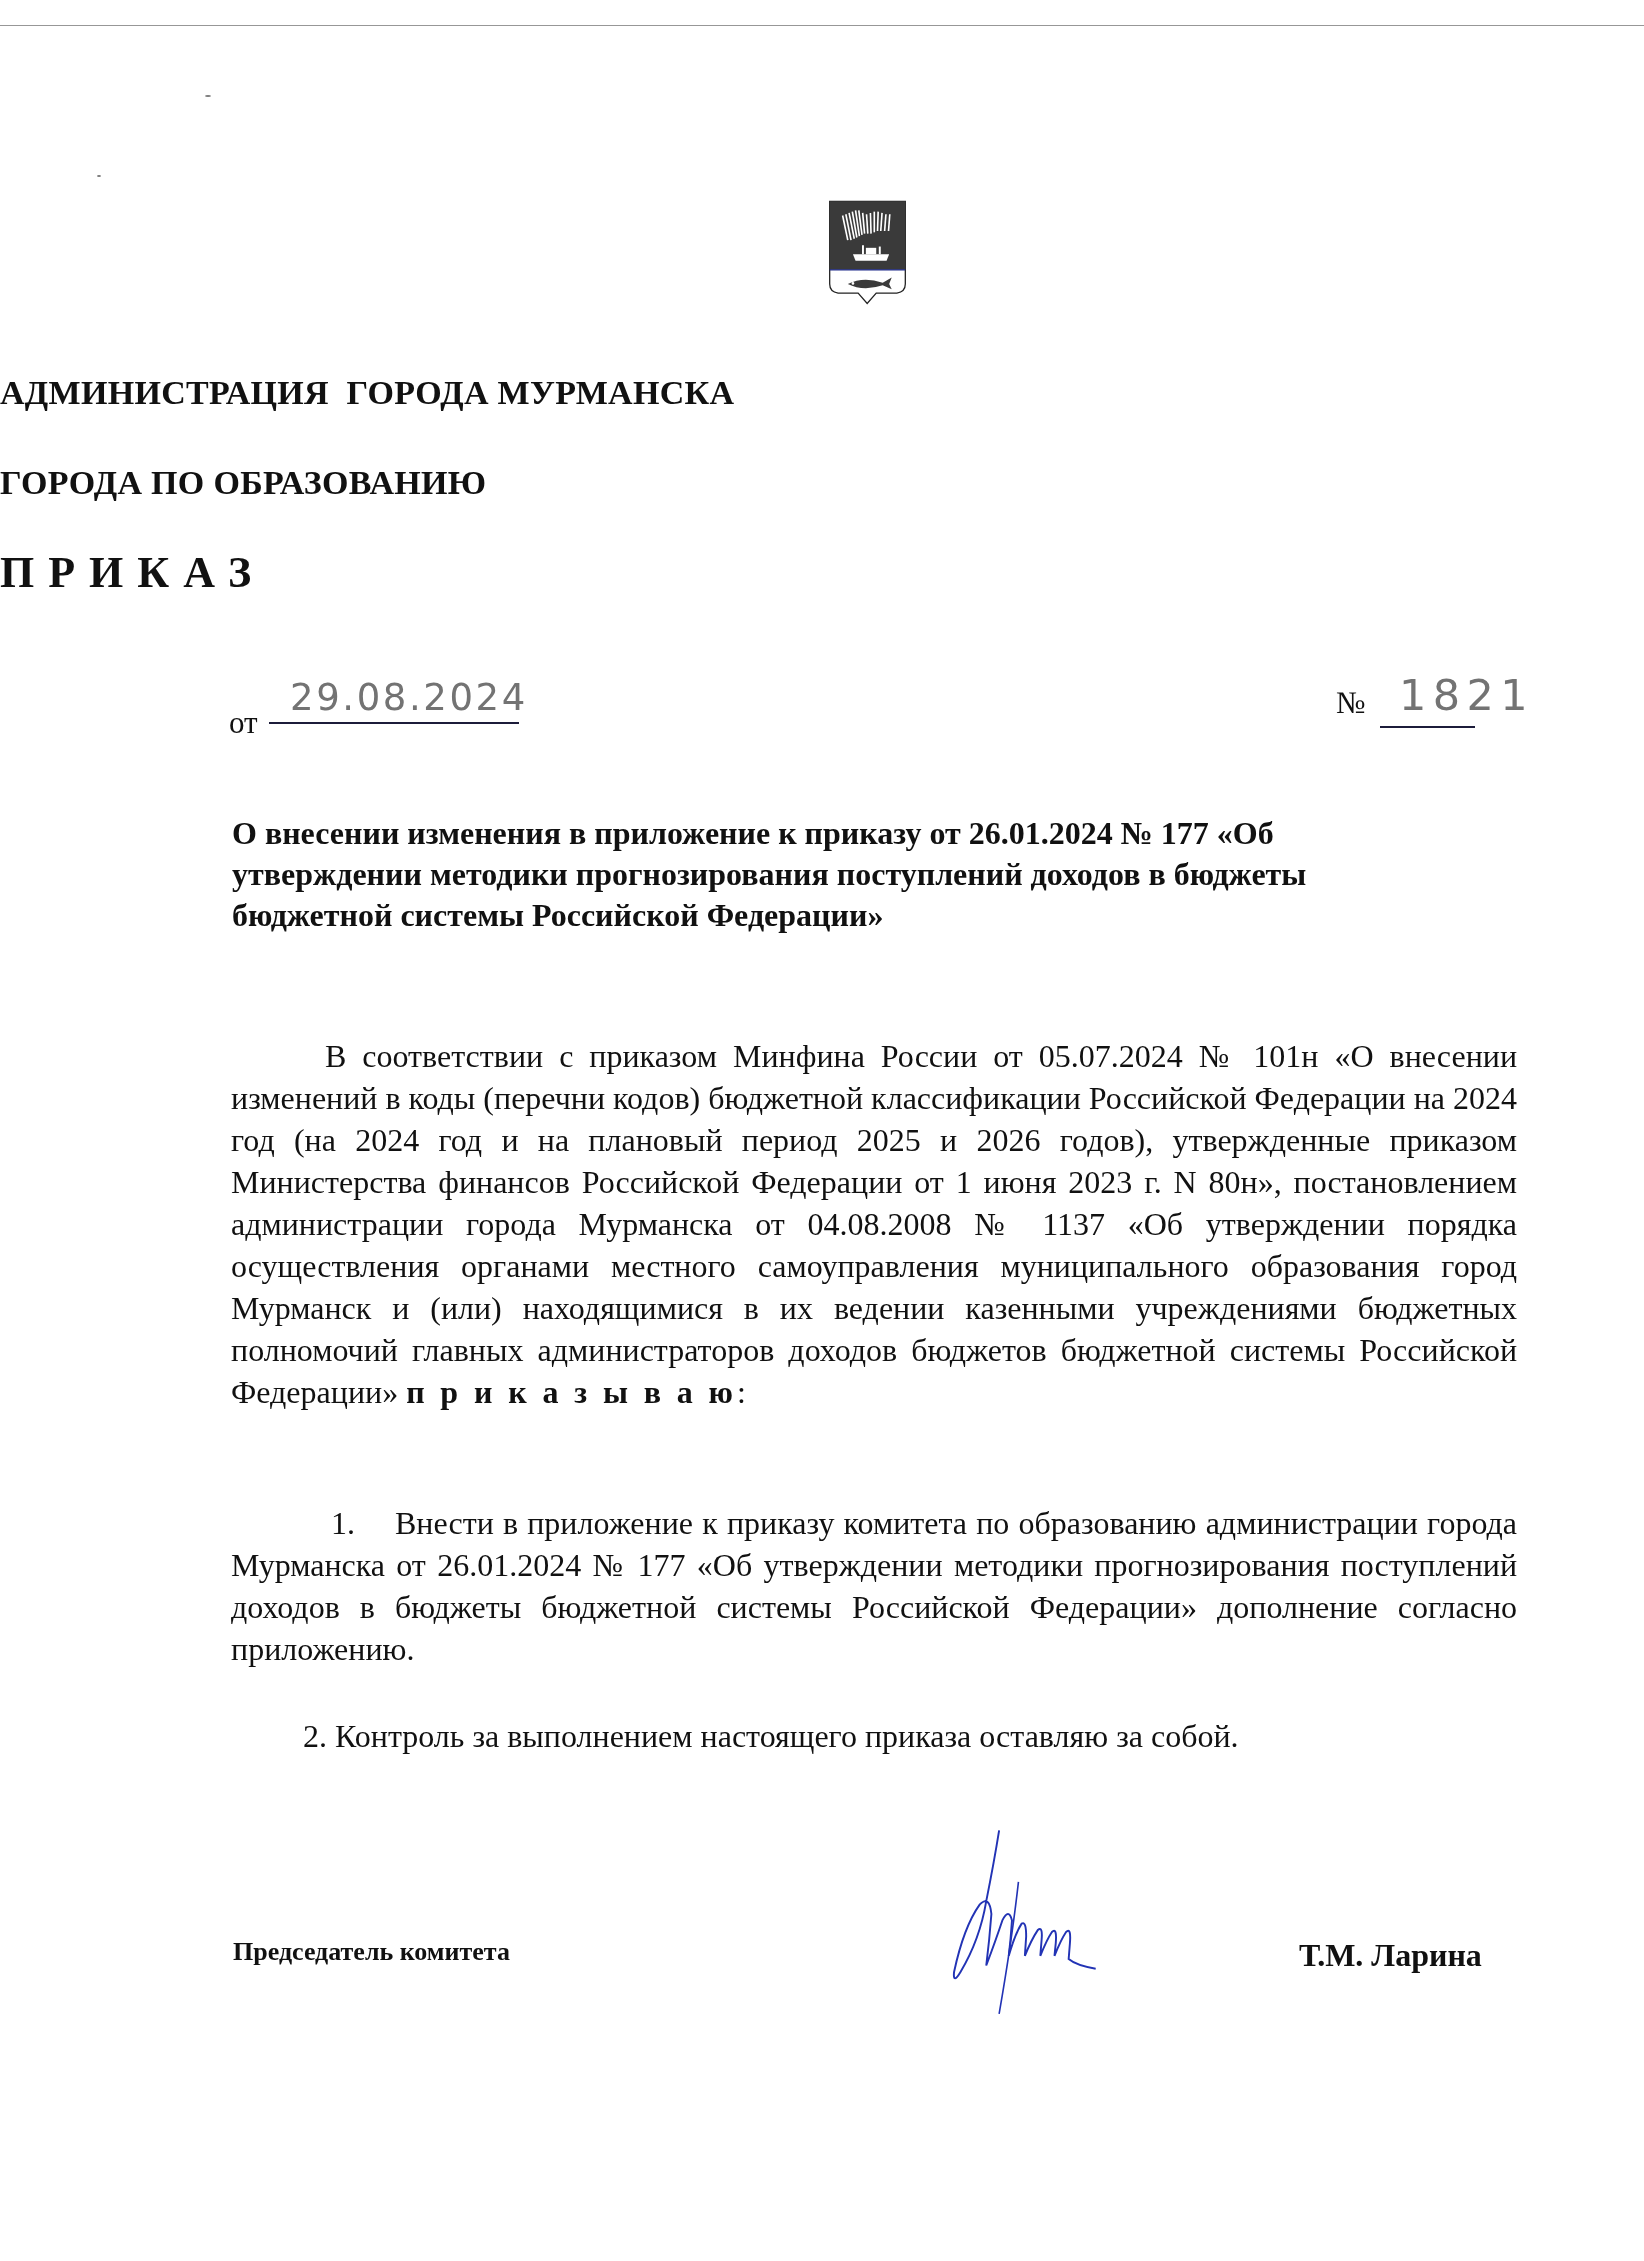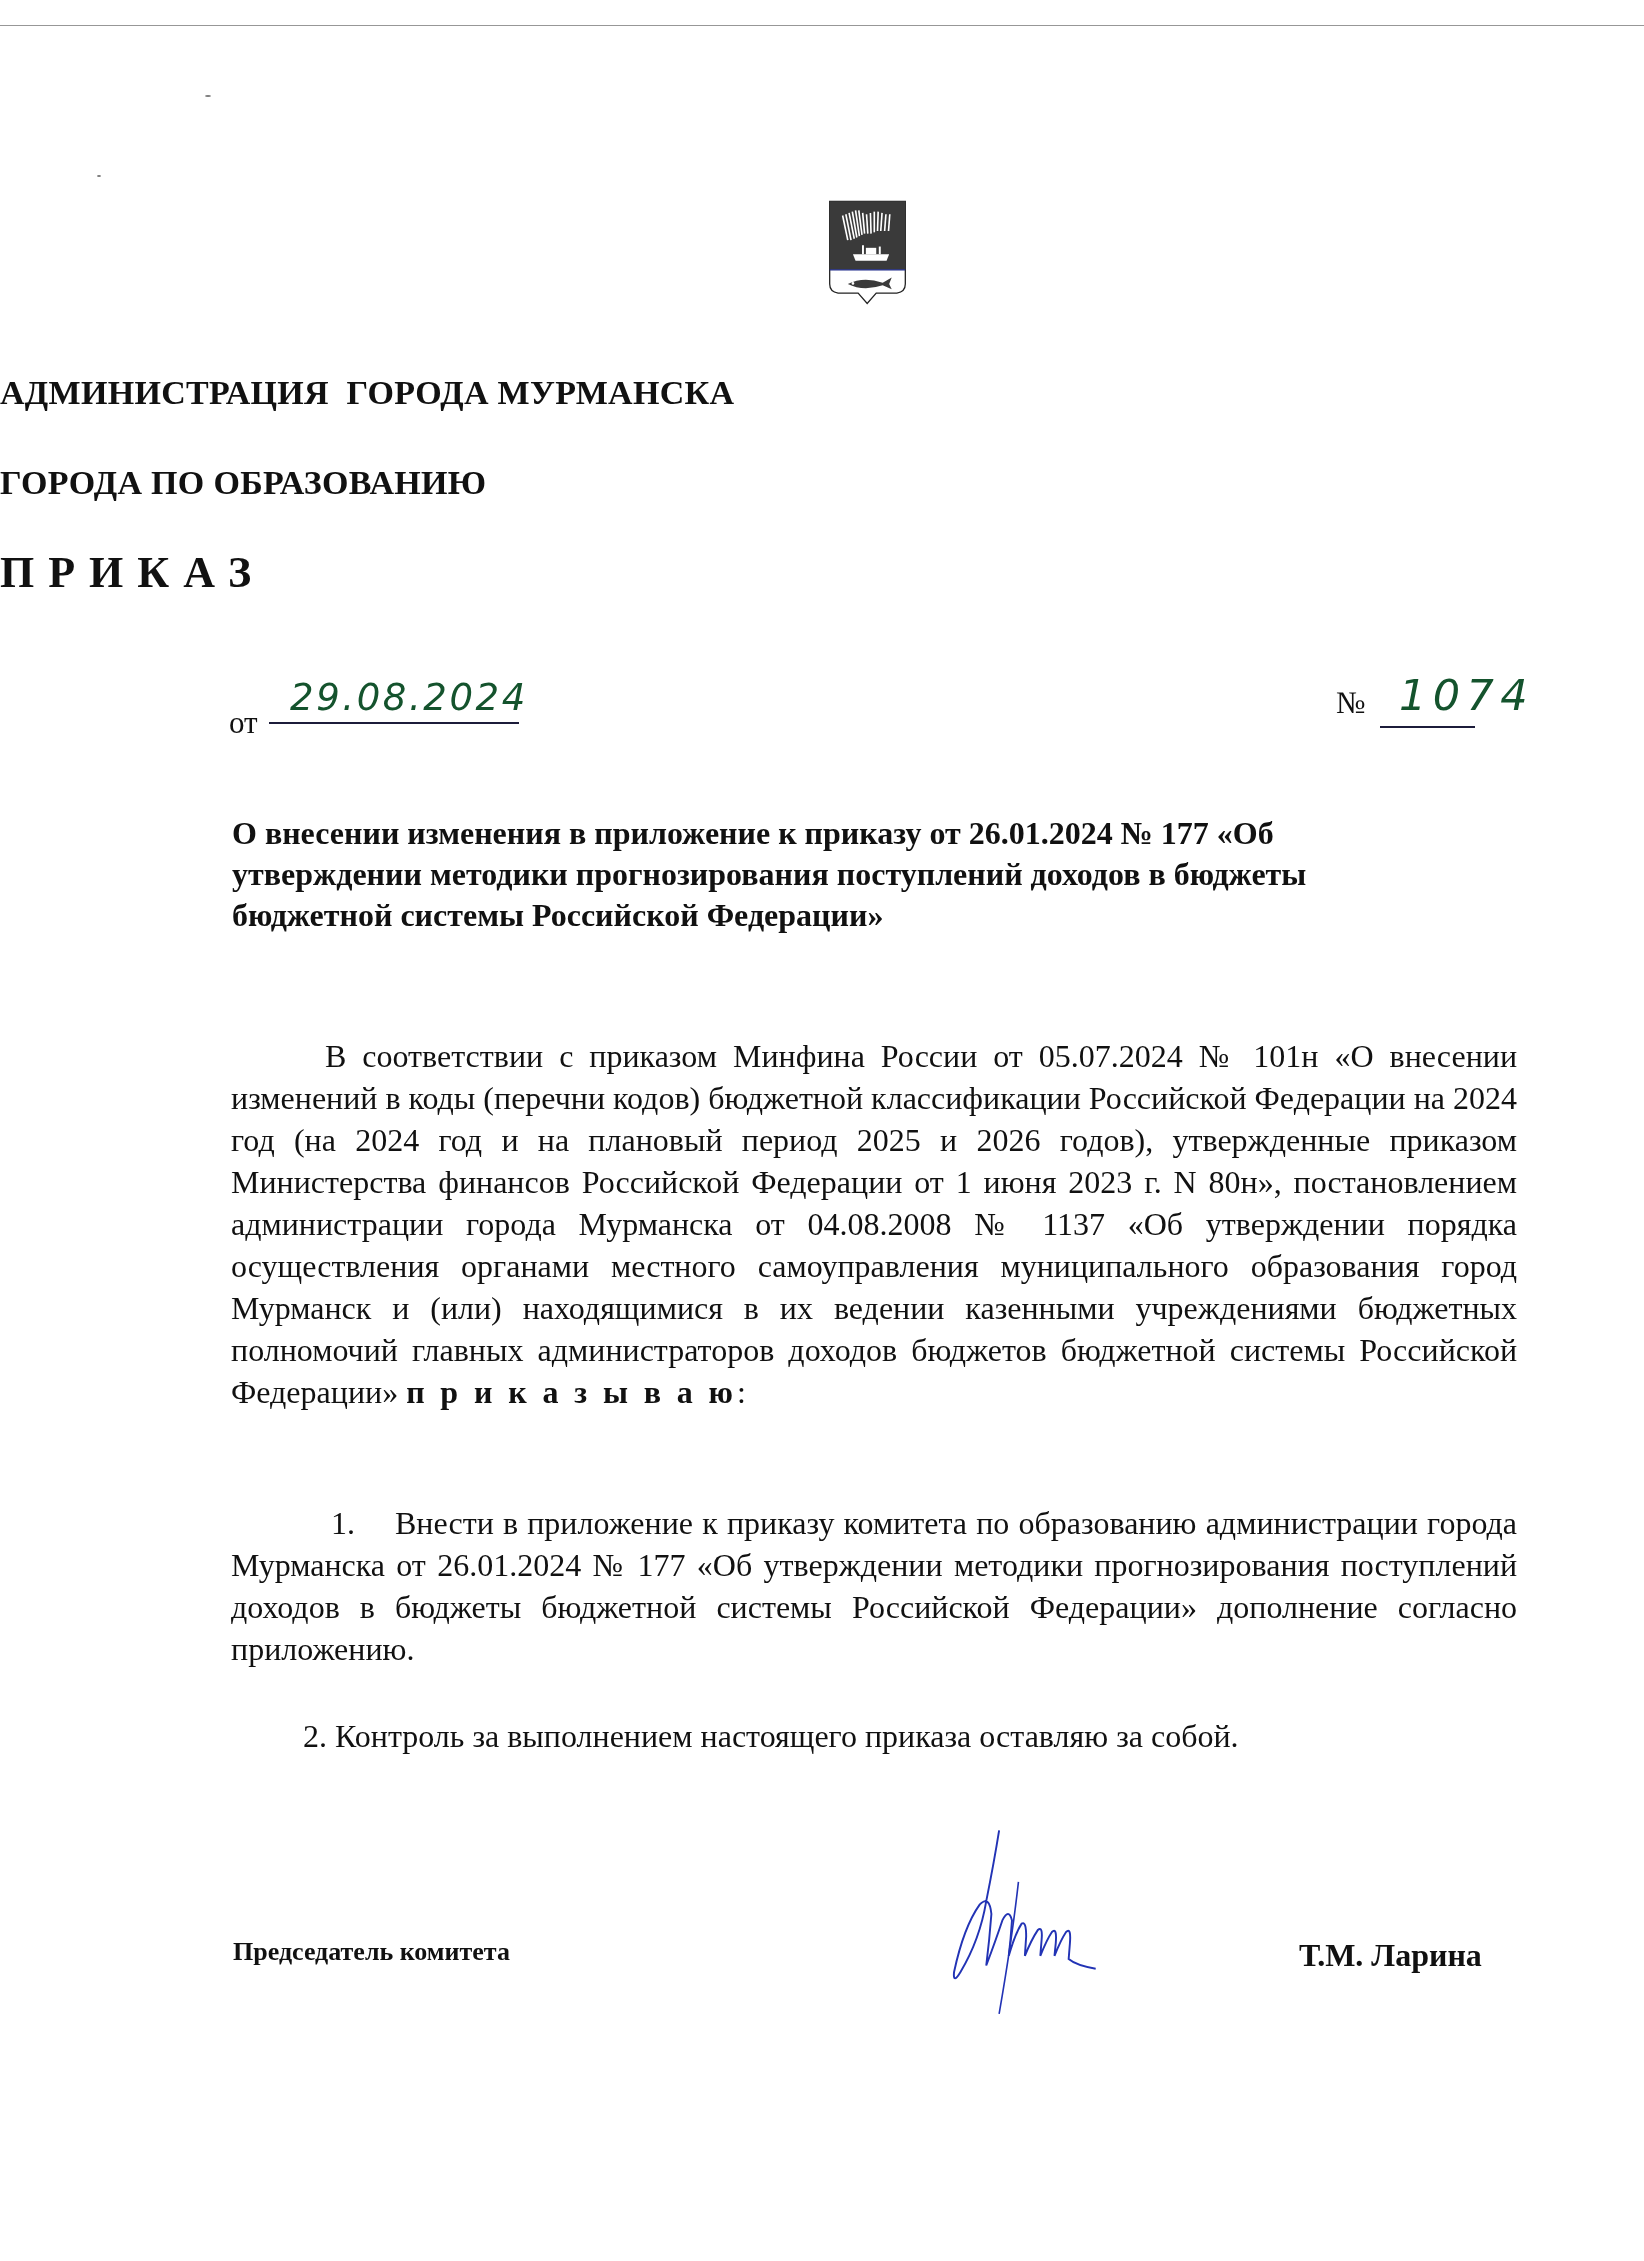--- a/index.html
+++ b/index.html
@@ -12,21 +12,21 @@
   .crest { position: absolute; left: 827px; top: 200px; width: 81px; height: 106px; }
   .center-line {
     position: absolute; left: 0; width: 1644px; text-align: left;
     font-weight: bold; font-size: 34px; letter-spacing: 0.3px;
   }
   .h1 { top: 374px; }
   .h2 { top: 464px; }
   .h3 { top: 547px; letter-spacing: 14px; font-size: 44px; }
   .date-row { position: absolute; top: 677px; font-size: 31px; }
   .date-label { left: 229px; top: 705px; }
-  .hand { font-family: "DejaVu Sans", sans-serif; font-style: italic; color: #14532d; font-size: 37px; position: absolute; }
+  .hand { font-family: "DejaVu Sans", sans-serif; color: #737373; font-size: 37px; position: absolute; }
   .date-val { left: 290px; top: 676px; letter-spacing: 2.6px; }
   .date-underline { position: absolute; left: 269px; top: 722px; width: 250px; height: 1.9px; background: #1c1c3a; }
   .num-label { position: absolute; left: 1336px; top: 685px; font-size: 31px; }
   .num-val { left: 1399px; top: 670px; letter-spacing: 6.4px; font-size: 43px; }
   .num-underline { position: absolute; left: 1380px; top: 726px; width: 95px; height: 1.9px; background: #1c1c3a; }
   .title {
     position: absolute; left: 232px; width: 1231px; top: 813px; text-align: left;
     font-weight: bold; font-size: 32px; line-height: 41px;
   }
   .para {
@@ -79,21 +79,21 @@
 
 <div class="center-line h1" style="white-space:pre;">АДМИНИСТРАЦИЯ  ГОРОДА МУРМАНСКА</div>
 <div class="center-line h2">ГОРОДА ПО ОБРАЗОВАНИЮ</div>
 <div class="center-line h3">ПРИКАЗ</div>
 
 <div class="date-row date-label">от</div>
 <div class="hand date-val">29.08.2024</div>
 <div class="date-underline"></div>
 
 <div class="num-label">№</div>
-<div class="hand num-val">1074</div>
+<div class="hand num-val">1821</div>
 <div class="num-underline"></div>
 
 <div class="title">О внесении изменения в приложение к приказу от 26.01.2024 № 177 «Об утверждении методики прогнозирования поступлений доходов в бюджеты бюджетной системы Российской Федерации»</div>
 
 <div class="para p1">
   <span>В соответствии с приказом Минфина России от 05.07.2024 № 101н «О внесении изменений в коды (перечни кодов) бюджетной классификации Российской Федерации на 2024 год (на 2024 год и на плановый период 2025 и 2026 годов), утвержденные приказом Министерства финансов Российской Федерации от 1 июня 2023 г. N 80н», постановлением администрации города Мурманска от 04.08.2008 № 1137 «Об утверждении порядка осуществления органами местного самоуправления муниципального образования город Мурманск и (или) находящимися в их ведении казенными учреждениями бюджетных полномочий главных администраторов доходов бюджетов бюджетной системы Российской Федерации»</span>
   <span class="bold-spaced">п р и к а з ы в а ю</span><span>:</span>
 </div>
 
 <div class="para p2">

